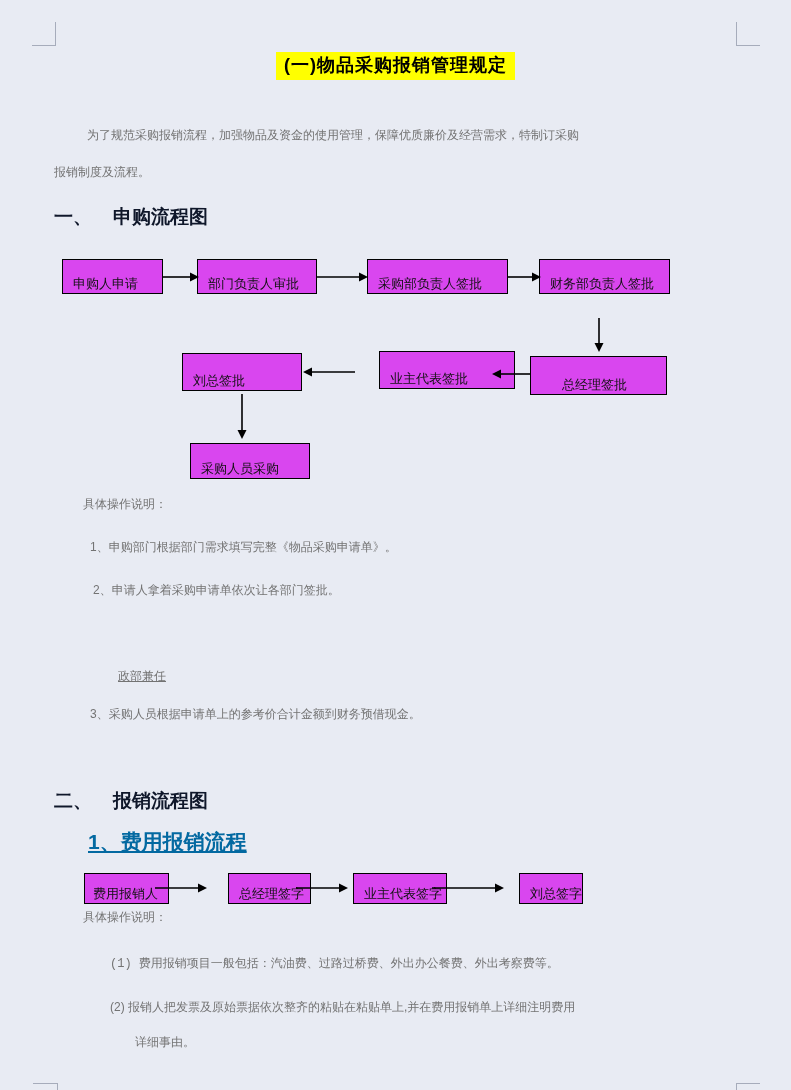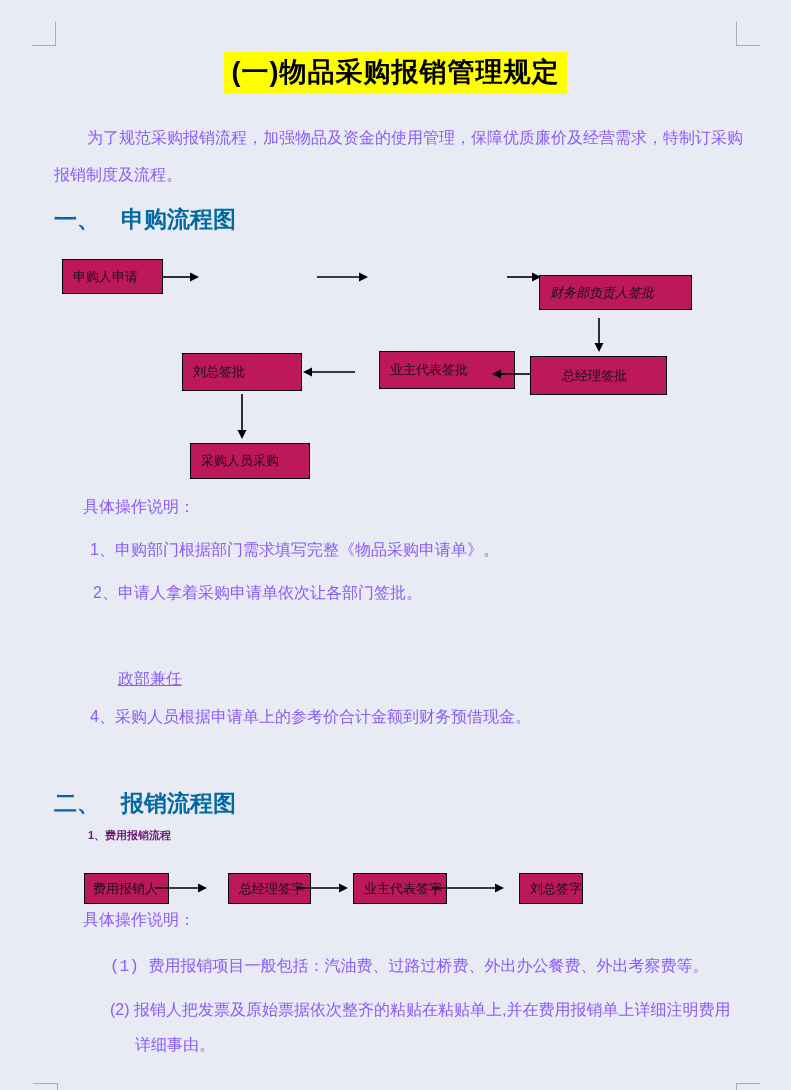--- a/index.html
+++ b/index.html
@@ -4,43 +4,43 @@
 <style>
   html,body{margin:0;padding:0;}
   .page{
     position:relative;
     width:791px;height:1090px;
     background:#e8ebf3;
     font-family:"Liberation Sans", sans-serif;
     color:#161616;
     overflow:hidden;
   }
-  .t{position:absolute;white-space:nowrap;font-size:16px;color:#8b5cf6;line-height:1.25;}
+  .t{position:absolute;white-space:nowrap;font-size:12px;color:#737373;line-height:1.25;}
   .title-wrap{position:absolute;top:52px;left:0;width:100%;text-align:center;}
   .title{
     display:inline-block;
     background:#ffff00;
     color:#000;
     font-weight:bold;
-    font-size:27px;
+    font-size:18px;
     line-height:1.55;
     padding:0 8px;
     letter-spacing:1px;
   }
-  .h{position:absolute;font-size:23px;font-weight:bold;color:#0369a1;white-space:nowrap;text-decoration:underline;}
+  .h{position:absolute;font-size:19px;font-weight:bold;color:#0f172a;white-space:nowrap;text-decoration:underline;}
   .h .h-num{display:inline-block;}
   .h .h-txt{display:inline-block;margin-left:21px;}
-  .sub{position:absolute;font-size:11px;font-weight:bold;color:#701a75;white-space:nowrap;}
+  .sub{position:absolute;font-size:21px;font-weight:bold;color:#0369a1;white-space:nowrap;text-decoration:underline;}
   .box{
     position:absolute;
-    background:#be185d;
+    background:#d946ef;
     border:1px solid #000;
     box-sizing:border-box;
     display:flex;
-    align-items:center;
+    align-items:flex-end;
     padding-left:10px;
     font-size:13px;
     color:#111;
     white-space:nowrap;
   }
   .mark{position:absolute;background:#a6acbb;}
   svg.arrow{position:absolute;overflow:visible;}
 </style>
 </head>
 <body>
@@ -63,21 +63,27 @@
   <div class="t" style="left:87px;top:128px;">为了规范采购报销流程，加强物品及资金的使用管理，保障优质廉价及经营需求，特制订采购</div>
   <div class="t" style="left:54px;top:165px;">报销制度及流程。</div>
 
   <div class="h" style="left:54px;top:204px;">
     <span class="h-num">一、</span><span class="h-txt">申购流程图</span>
   </div>
 
   <div class="box" style="left:62px;top:259px;width:101px;height:35px;">
       <span>申购人申请</span>
     </div>
-  <div class="box" style="left:539px;top:275px;width:153px;height:35px;font-style:italic;">
+  <div class="box" style="left:197px;top:259px;width:120px;height:35px;">
+      <span>部门负责人审批</span>
+    </div>
+  <div class="box" style="left:367px;top:259px;width:141px;height:35px;">
+      <span>采购部负责人签批</span>
+    </div>
+  <div class="box" style="left:539px;top:259px;width:131px;height:35px;">
       <span>财务部负责人签批</span>
     </div>
 
   <svg class="arrow" style="left:162px;top:271px;" width="37" height="12">
       <line x1="0" y1="6" x2="29" y2="6" stroke="#000" stroke-width="1.6"></line>
       <polygon points="28,1.5 37,6 28,10.5" fill="#000"></polygon>
     </svg>
   <svg class="arrow" style="left:317px;top:271px;" width="51" height="12">
       <line x1="0" y1="6" x2="43" y2="6" stroke="#000" stroke-width="1.6"></line>
       <polygon points="42,1.5 51,6 42,10.5" fill="#000"></polygon>
@@ -117,21 +123,21 @@
     </svg>
 
   <div class="box" style="left:182px;top:443px;width:120px;height:36px;margin-left:8px;">
       <span>采购人员采购</span>
     </div>
 
   <div class="t" style="left:83px;top:497px;">具体操作说明：</div>
   <div class="t" style="left:90px;top:540px;">1、申购部门根据部门需求填写完整《物品采购申请单》。</div>
   <div class="t" style="left:93px;top:583px;">2、申请人拿着采购申请单依次让各部门签批。</div>
   <div class="t" style="left:118px;top:669px;text-decoration:underline;">政部兼任</div>
-  <div class="t" style="left:90px;top:707px;">4、采购人员根据申请单上的参考价合计金额到财务预借现金。</div>
+  <div class="t" style="left:90px;top:707px;">3、采购人员根据申请单上的参考价合计金额到财务预借现金。</div>
 
   <div class="h" style="left:54px;top:788px;">
     <span class="h-num">二、</span><span class="h-txt">报销流程图</span>
   </div>
 
   <div class="sub" style="left:88px;top:828px;">1、费用报销流程</div>
 
   <div class="box" style="left:84px;top:873px;width:85px;height:31px;padding-left:8px;">
       <span>费用报销人</span>
     </div>

